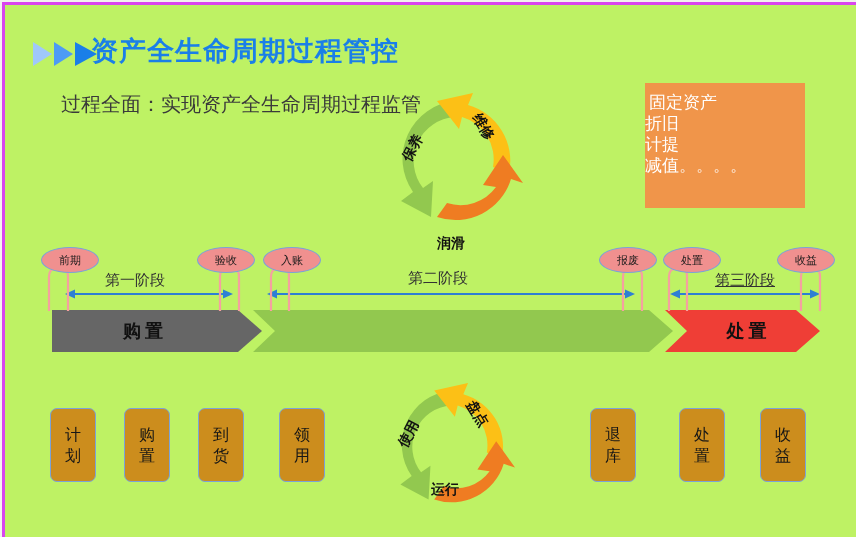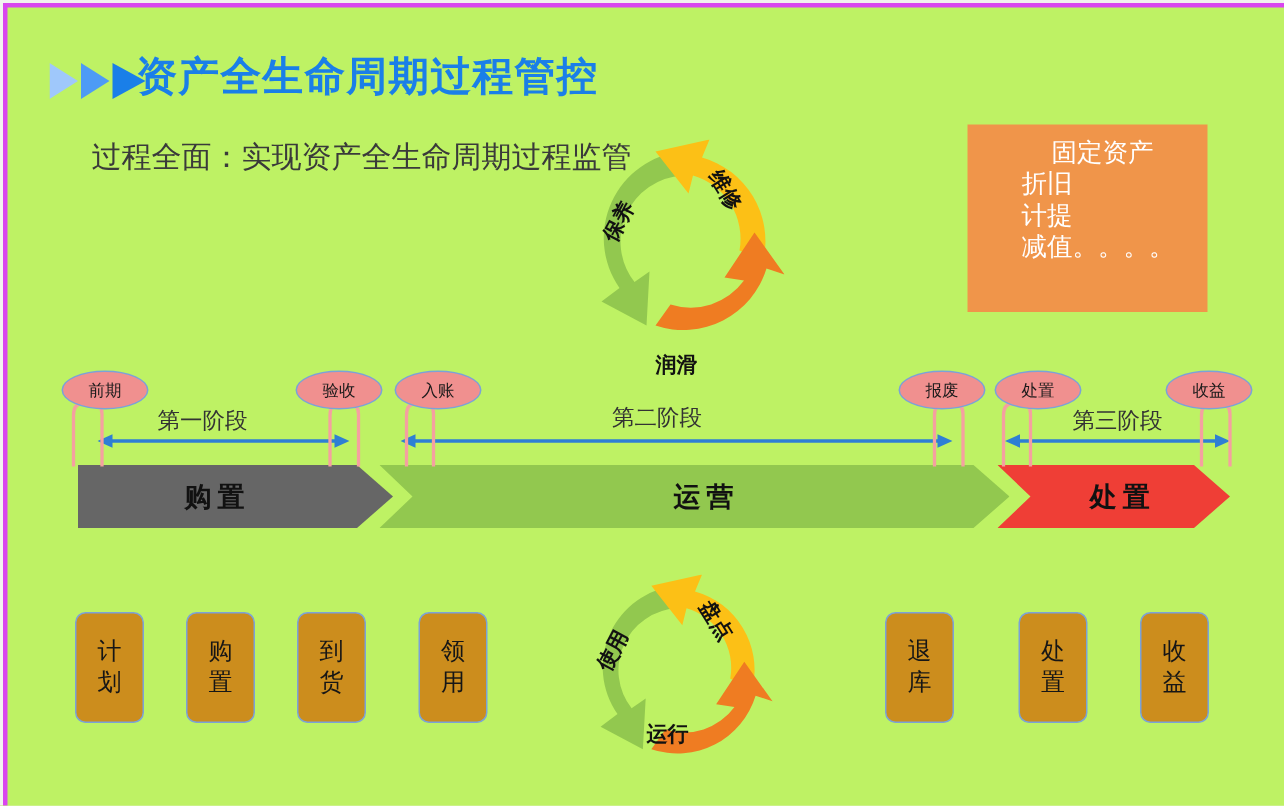--- a/index.html
+++ b/index.html
@@ -32,22 +32,22 @@
 
   
   #info-box{
     position:absolute;left:640px;top:78px;width:160px;height:125px;
     background:#f0954a;
   }
   #info-box .line{
     color:#ffffff;font-size:17px;line-height:21px;white-space:nowrap;
     font-family:"DejaVu Serif","Liberation Serif",serif;
   }
-  #info-box .l0{padding-left:20px;padding-top:9px;margin-left:36px;}
-  #info-box .ind{padding-left:36px;}
+  #info-box .l0{padding-left:4px;padding-top:9px;}
+  #info-box .ind{}
 
   
   .cycle{position:absolute;}
   .cycle svg{display:block;}
   .cyc-label{
     position:absolute;font-size:14px;font-weight:bold;color:#111;
     white-space:nowrap;font-family:"DejaVu Sans","Liberation Sans",sans-serif;
   }
 
   
@@ -159,21 +159,21 @@
     <path d="M 18 2 L 24 2 Q 30 2 30 9 L 30 44" stroke="#f5a0a0" stroke-width="2.2" fill="none"></path>
     <path d="M 18 2 Q 12 2 12 10 L 12 44" stroke="#f5a0a0" stroke-width="2.2" fill="none"></path>
   </svg>
   <svg class="hook" style="left:782px;top:262px;" width="40" height="46">
     <path d="M 20 2 L 26 2 Q 33 2 33 9 L 33 44" stroke="#f5a0a0" stroke-width="2.2" fill="none"></path>
     <path d="M 20 2 Q 14 2 14 10 L 14 44" stroke="#f5a0a0" stroke-width="2.2" fill="none"></path>
   </svg>
 
   <div class="phase-label" style="left:100px;top:266px;">第一阶段</div>
   <div class="phase-label" style="left:403px;top:264px;">第二阶段</div>
-  <div class="phase-label" style="left:710px;top:266px;">第三阶段</div>
+  <div class="phase-label" style="left:710px;top:266px;text-decoration:underline;">第三阶段</div>
 
   <svg class="phase-arrow" style="left:60px;top:283px;" width="168" height="12">
     <line x1="7" y1="6" x2="161" y2="6" stroke="#2e7fd4" stroke-width="2.2"></line>
     <polygon points="0,6 10,1.5 10,10.5" fill="#2e7fd4"></polygon>
     <polygon points="168,6 158,1.5 158,10.5" fill="#2e7fd4"></polygon>
   </svg>
   <svg class="phase-arrow" style="left:262px;top:283px;" width="368" height="12">
     <line x1="7" y1="6" x2="361" y2="6" stroke="#2e7fd4" stroke-width="2.2"></line>
     <polygon points="0,6 10,1.5 10,10.5" fill="#2e7fd4"></polygon>
     <polygon points="368,6 358,1.5 358,10.5" fill="#2e7fd4"></polygon>
@@ -185,21 +185,20 @@
   </svg>
 
   <svg class="chevron" style="left:47px;width:210px;" width="210" height="42">
     <polygon points="0,0 186,0 210,21 186,42 0,42" fill="#666666"></polygon>
   </svg>
   <div class="chev-text" style="left:47px;width:186px;">购置</div>
 
   <svg class="chevron" style="left:248px;width:420px;" width="420" height="42">
     <polygon points="0,0 396,0 420,21 396,42 0,42 22,21" fill="#92c84f"></polygon>
   </svg>
-  <div class="chev-text" style="left:268px;width:396px;">运营</div>
 
   <svg class="chevron" style="left:660px;width:155px;" width="155" height="42">
     <polygon points="0,0 131,0 155,21 131,42 0,42 22,21" fill="#ef3e36"></polygon>
   </svg>
   <div class="chev-text" style="left:678px;width:131px;">处置</div>
 
   <div class="card" style="left:45px;">
     <span>计</span>
     <span>划</span>
   </div>

